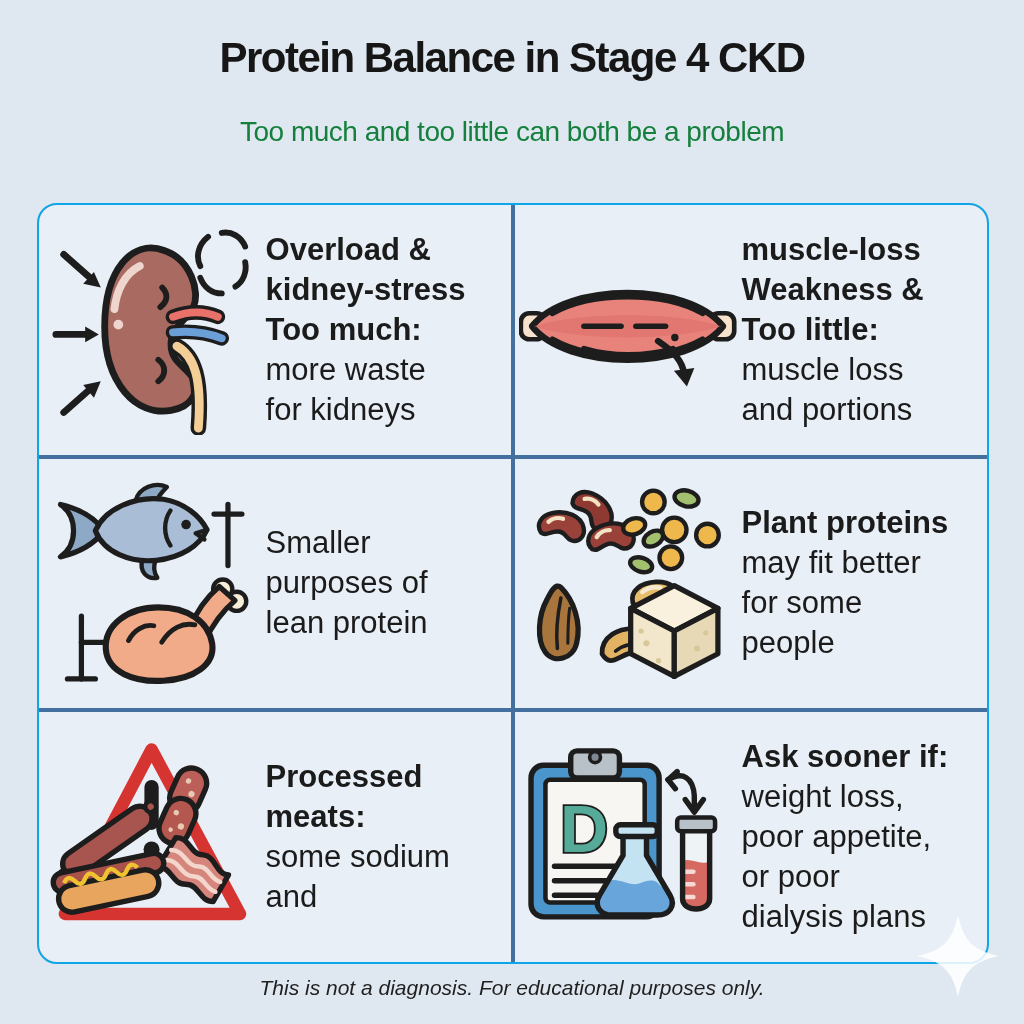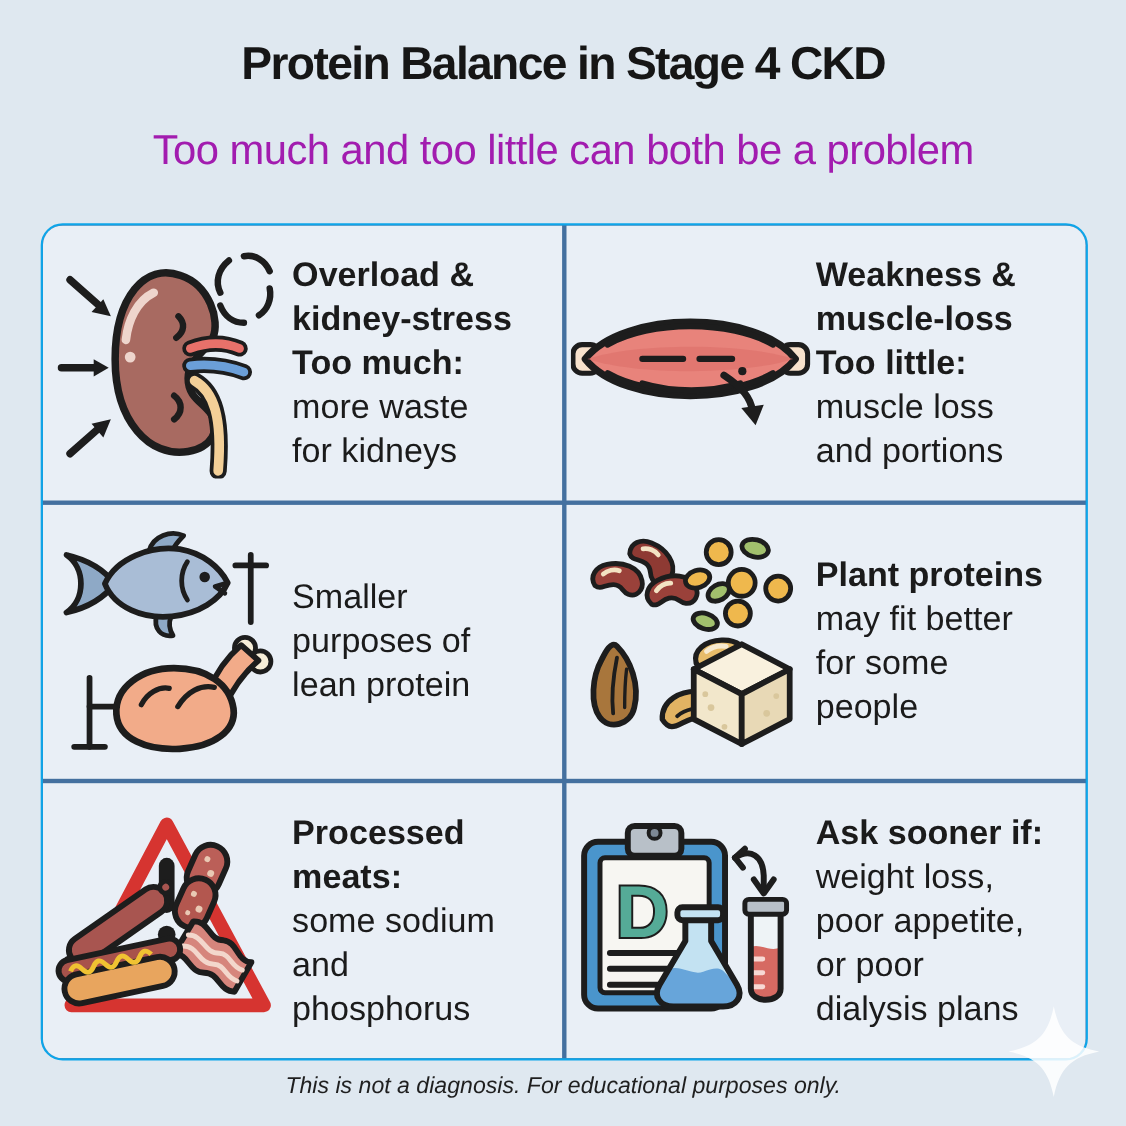--- a/index.html
+++ b/index.html
@@ -1,21 +1,21 @@
 <!DOCTYPE html>
 <html><head>
 <meta charset="utf-8">
 <style>
   html,body{margin:0;padding:0;}
   .page{position:relative;width:1024px;height:1024px;background:#dfe8f0;
         font-family:"Liberation Sans",sans-serif;overflow:hidden;}
   .title{position:absolute;top:34px;left:0;width:100%;text-align:center;
          font-size:42px;font-weight:700;letter-spacing:-1.5px;color:#161616;margin:0;}
   .subtitle{position:absolute;top:116px;left:0;width:100%;text-align:center;
-         font-size:38px;font-weight:400;letter-spacing:-0.5px;color:#a21caf;margin:0;}
+         font-size:28px;font-weight:400;letter-spacing:-0.5px;color:#15803d;margin:0;}
   .grid{position:absolute;left:37px;top:203px;width:952px;height:761px;
         border:2px solid #0ea5e9;border-radius:20px;background:#44709f;
         display:grid;grid-template-columns:1fr 1fr;grid-template-rows:1fr 1fr 1fr;
         gap:4px;overflow:hidden;box-sizing:border-box;}
   .cell{background:#e9eff6;display:flex;align-items:center;}
   .icon-box{flex:0 0 48%;display:flex;justify-content:center;align-items:center;}
   .text-box{flex:1;display:flex;flex-direction:column;justify-content:center;padding-right:4px;}
   .line{font-size:31px;line-height:40px;color:#1b1b1b;white-space:nowrap;}
   .line.bold{font-weight:700;}
   .footer{position:absolute;top:976px;left:0;width:100%;text-align:center;
@@ -86,22 +86,22 @@
             <path d="M70,66 L110,66"></path>
             <path d="M126,66 L158,66"></path>
             <path d="M70,90 C100,99 136,99 166,90"></path>
           </g>
           <circle cx="168" cy="78" r="4" fill="#1d1d1d"></circle>
           <path d="M150,82 C168,94 176,104 178,117" stroke="#1d1d1d" stroke-width="7" fill="none" stroke-linecap="round"></path>
           <polygon points="181,131 167,114 189,111" fill="#1d1d1d"></polygon>
         </svg>
       </div>
       <div class="text-box">
+        <span class="line bold">muscle-loss</span>
         <span class="line bold">Weakness &amp;</span>
-        <span class="line bold">muscle-loss</span>
         <span class="line bold">Too little:</span>
         <span class="line">muscle loss</span>
         <span class="line">and portions</span>
       </div>
     </section>
 
     <section class="cell">
       <div class="icon-box">
         <svg viewBox="0 0 235 240" width="205" height="210">
           <g stroke="#1d1d1d" stroke-linejoin="round">
@@ -231,21 +231,20 @@
             <rect x="0" y="20" width="114" height="30" rx="15" fill="#e8a55e" stroke="#1d1d1d" stroke-width="6"></rect>
             <path d="M10,16 Q16,7 22,16 T34,16 T46,16 T58,16 T70,16 T82,16 T94,16" stroke="#f0c232" stroke-width="5" fill="none"></path>
           </g>
         </svg>
       </div>
       <div class="text-box">
         <span class="line bold">Processed</span>
         <span class="line bold">meats:</span>
         <span class="line">some sodium</span>
         <span class="line">and</span>
-        <span class="line">phosphorus</span>
       </div>
     </section>
 
     <section class="cell">
       <div class="icon-box">
         <svg viewBox="0 0 235 215" width="212" height="194">
           <rect x="10" y="28" width="142" height="168" rx="14" fill="#4a95cc" stroke="#1d1d1d" stroke-width="6"></rect>
           <rect x="26" y="44" width="110" height="136" rx="5" fill="#f7f6f2" stroke="#1d1d1d" stroke-width="5"></rect>
           <rect x="54" y="12" width="54" height="30" rx="7" fill="#b8c0c8" stroke="#1d1d1d" stroke-width="6"></rect>
           <circle cx="81" cy="19" r="6" fill="#7d8894" stroke="#1d1d1d" stroke-width="4"></circle>

